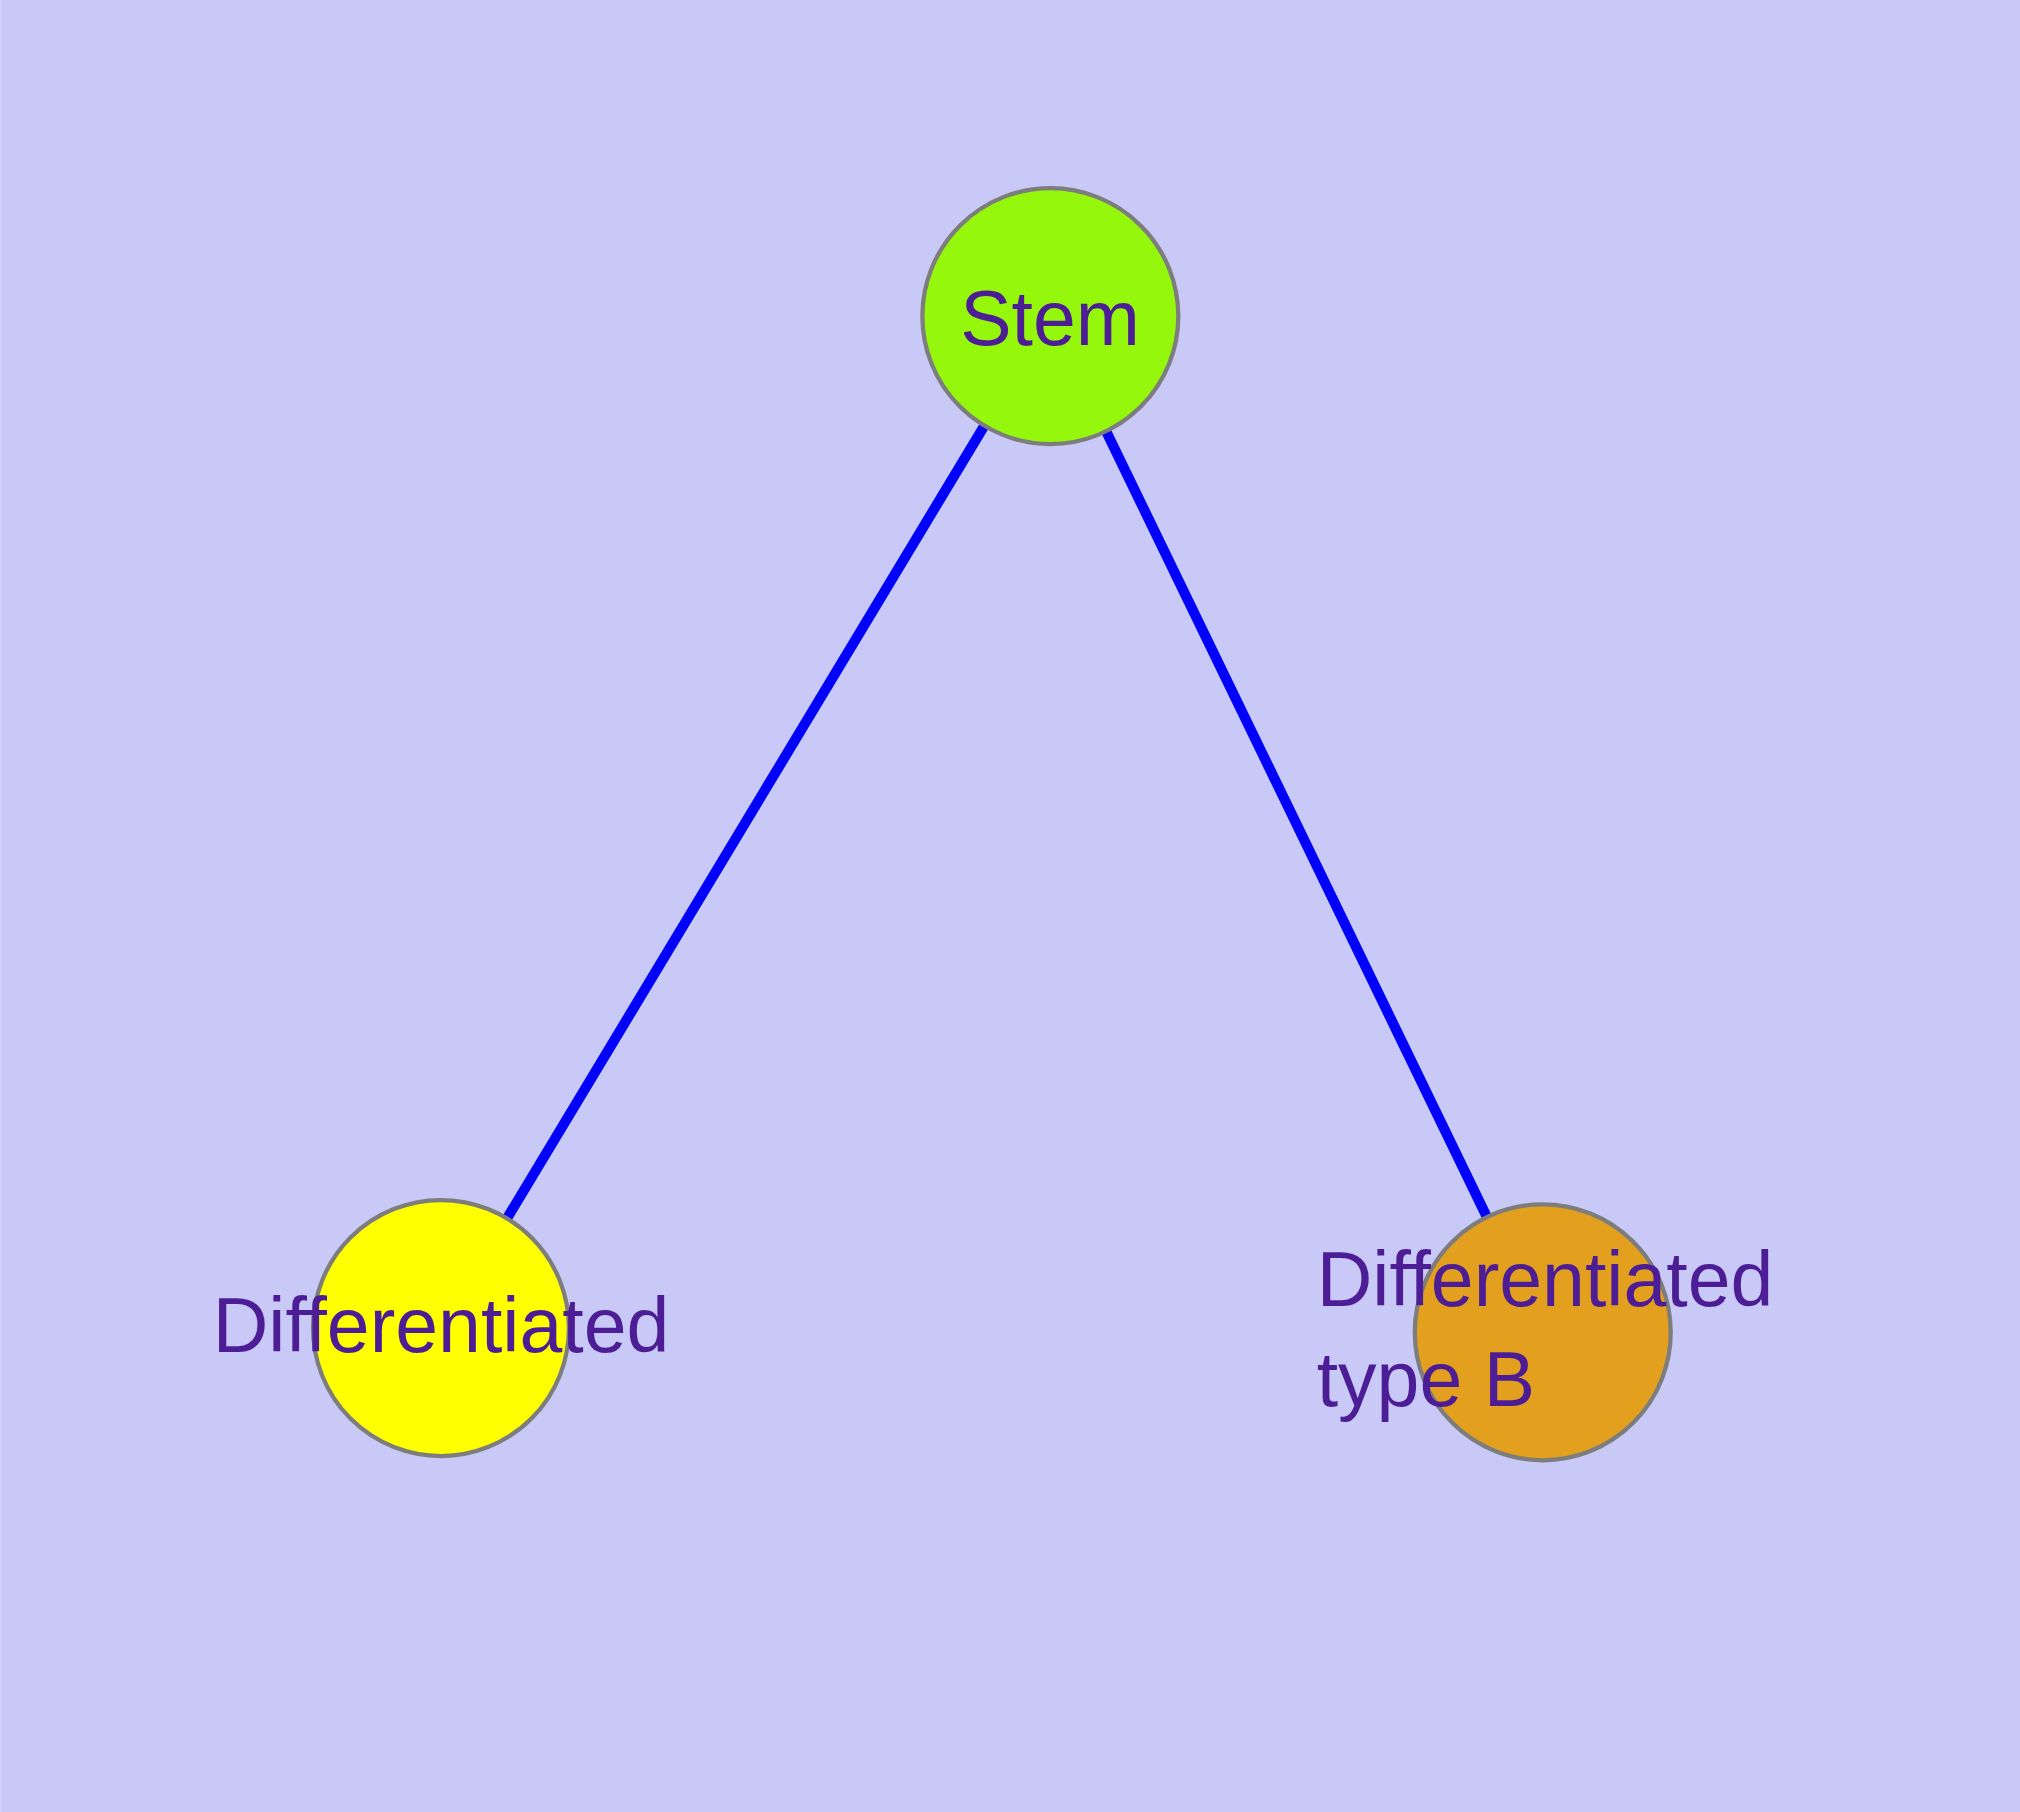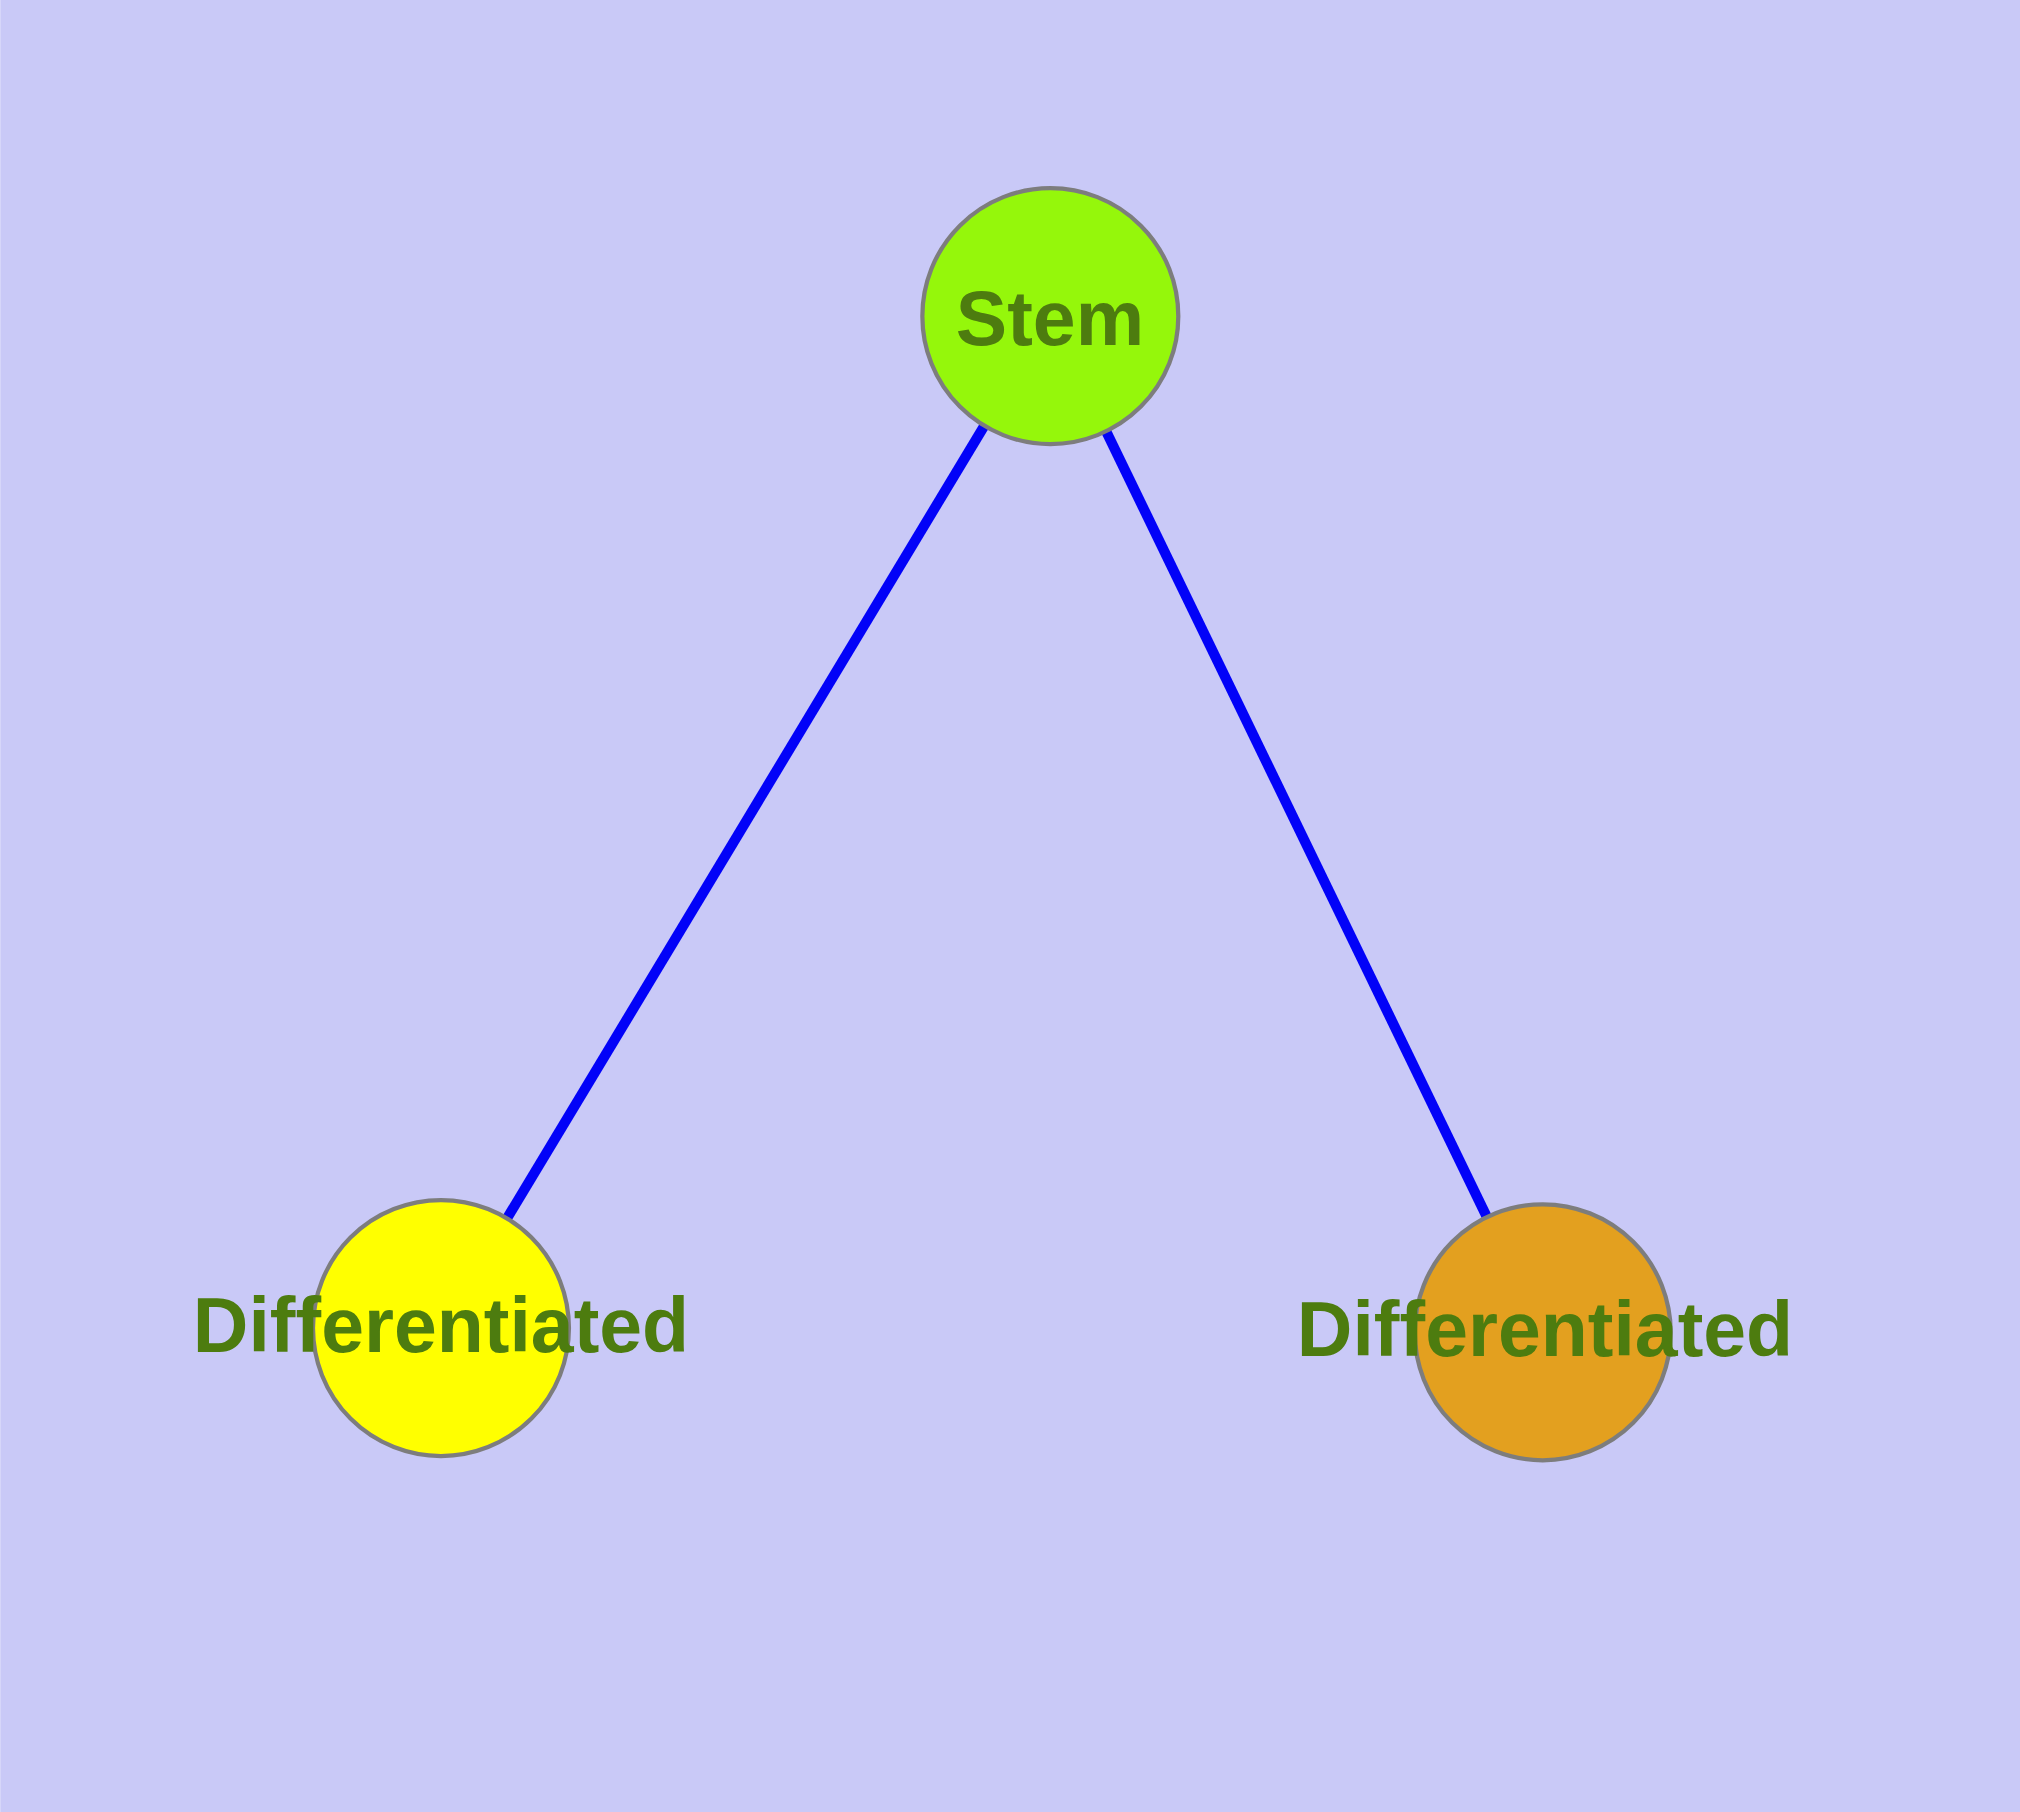--- a/index.html
+++ b/index.html
@@ -20,24 +20,24 @@
   .canvas svg {
     position: absolute;
     left: 0;
     top: 0;
     display: block;
   }
   .node-label {
     position: absolute;
     transform: translate(-50%, -50%);
     text-align: left;
-    font-weight: bold;
+    font-weight: normal;
     font-size: 77px;
     line-height: 100px;
-    color: #4d7c0f;
+    color: #4c1d95;
     white-space: nowrap;
     letter-spacing: 0px;
   }
 </style>
 </head>
 <body>
 
 <div class="canvas">
 
   <svg width="2021" height="1812" viewBox="0 0 2384 2138">
@@ -56,16 +56,17 @@
   </svg>
 
   <div class="node-label" style="left: 1050px; top: 318px;">Stem</div>
 
   <div class="node-label" style="left: 441px; top: 1325px;">
     <div>Differentiated</div>
   </div>
 
   <div class="node-label" style="left: 1545px; top: 1329px;">
     <div>Differentiated</div>
+    <div>type B</div>
   </div>
 
 </div>
 
 
 </body></html>

